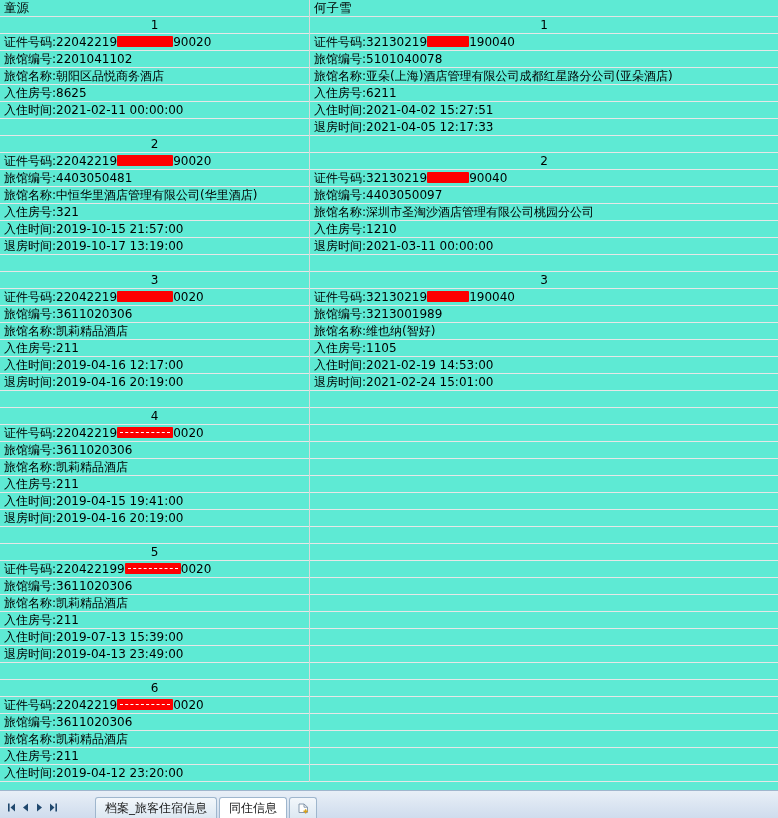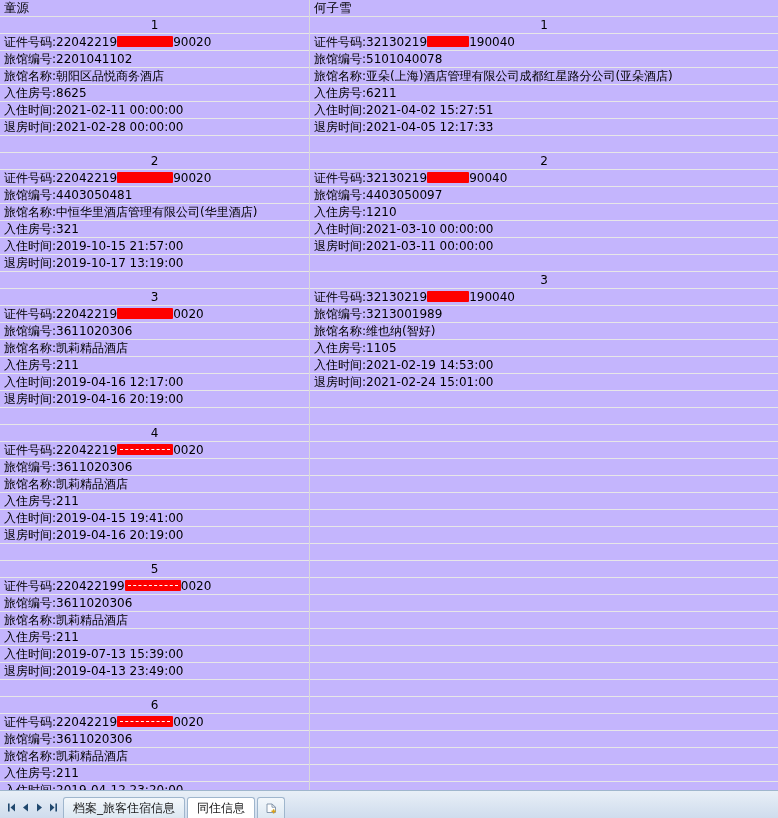--- a/index.html
+++ b/index.html
@@ -15,21 +15,21 @@
     color: #000000;
     overflow: hidden;
     position: relative;
   }
   .sheet {
     position: absolute;
     left: 0;
     top: 0;
     width: 778px;
     height: 790px;
-    background: #c4b5fd;
+    background: #5eead4;
     overflow: hidden;
   }
   .columns {
     display: flex;
     flex-direction: row;
     align-items: flex-start;
     width: 778px;
   }
   .col {
     position: relative;
@@ -111,20 +111,21 @@
     align-items: center;
     height: 22px;
     padding: 0 4px 0 6px;
     gap: 3px;
   }
   .tab-nav svg { display: block; }
   .tabs {
     display: flex;
     align-items: flex-end;
     height: 22px;
+    margin-left: 32px;
   }
   .tab {
     height: 20px;
     line-height: 20px;
     padding: 0 9px;
     font-size: 12px;
     border: 1px solid #9fb6cd;
     border-bottom: none;
     border-top-left-radius: 3px;
     border-top-right-radius: 3px;
@@ -164,21 +165,20 @@
 
     <div class="col col-left">
       <div class="col-head">童源</div>
       <div id="col0-rows">
           <div class="row num">1</div>
           <div class="row"><span>证件号码:22042219</span><span class="redaction" style="width: 56px;"></span><span>90020</span></div>
           <div class="row">旅馆编号:2201041102</div>
           <div class="row">旅馆名称:朝阳区品悦商务酒店</div>
           <div class="row">入住房号:8625</div>
           <div class="row">入住时间:2021-02-11 00:00:00</div>
-          <div class="row">退房时间:2021-02-28 00:00:00</div>
           <div class="row blank"></div>
           <div class="row num">2</div>
           <div class="row"><span>证件号码:22042219</span><span class="redaction" style="width: 56px;"></span><span>90020</span></div>
           <div class="row">旅馆编号:4403050481</div>
           <div class="row">旅馆名称:中恒华里酒店管理有限公司(华里酒店)</div>
           <div class="row">入住房号:321</div>
           <div class="row">入住时间:2019-10-15 21:57:00</div>
           <div class="row">退房时间:2019-10-17 13:19:00</div>
           <div class="row blank"></div>
           <div class="row num">3</div>
@@ -221,22 +221,22 @@
           <div class="row"><span>证件号码:32130219</span><span class="redaction" style="width: 42px;"></span><span>190040</span></div>
           <div class="row">旅馆编号:5101040078</div>
           <div class="row">旅馆名称:亚朵(上海)酒店管理有限公司成都红星路分公司(亚朵酒店)</div>
           <div class="row">入住房号:6211</div>
           <div class="row">入住时间:2021-04-02 15:27:51</div>
           <div class="row">退房时间:2021-04-05 12:17:33</div>
           <div class="row blank"></div>
           <div class="row num">2</div>
           <div class="row"><span>证件号码:32130219</span><span class="redaction" style="width: 42px;"></span><span>90040</span></div>
           <div class="row">旅馆编号:4403050097</div>
+          <div class="row">旅馆名称:深圳市圣淘沙酒店管理有限公司桃园分公司</div>
           <div class="row">入住房号:1210</div>
-          <div class="row">入住时间:2021-03-10 00:00:00</div>
           <div class="row">退房时间:2021-03-11 00:00:00</div>
           <div class="row blank"></div>
           <div class="row num">3</div>
           <div class="row"><span>证件号码:32130219</span><span class="redaction" style="width: 42px;"></span><span>190040</span></div>
           <div class="row">旅馆编号:3213001989</div>
           <div class="row">旅馆名称:维也纳(智好)</div>
           <div class="row">入住房号:1105</div>
           <div class="row">入住时间:2021-02-19 14:53:00</div>
           <div class="row">退房时间:2021-02-24 15:01:00</div>
           <div class="row blank"></div>

